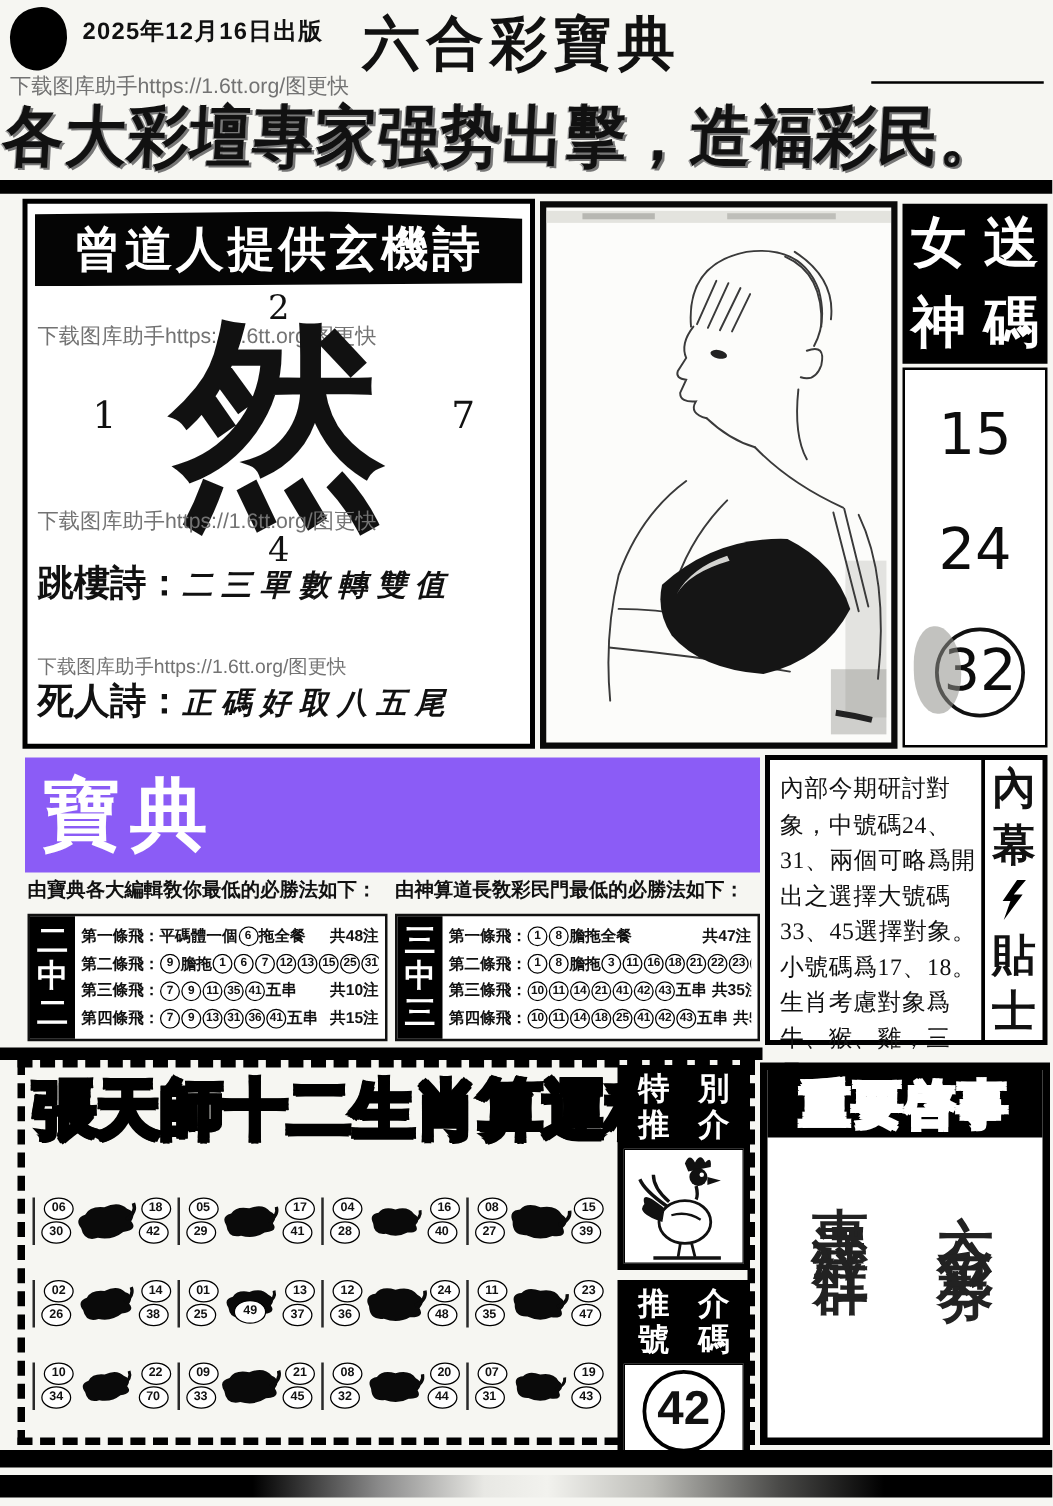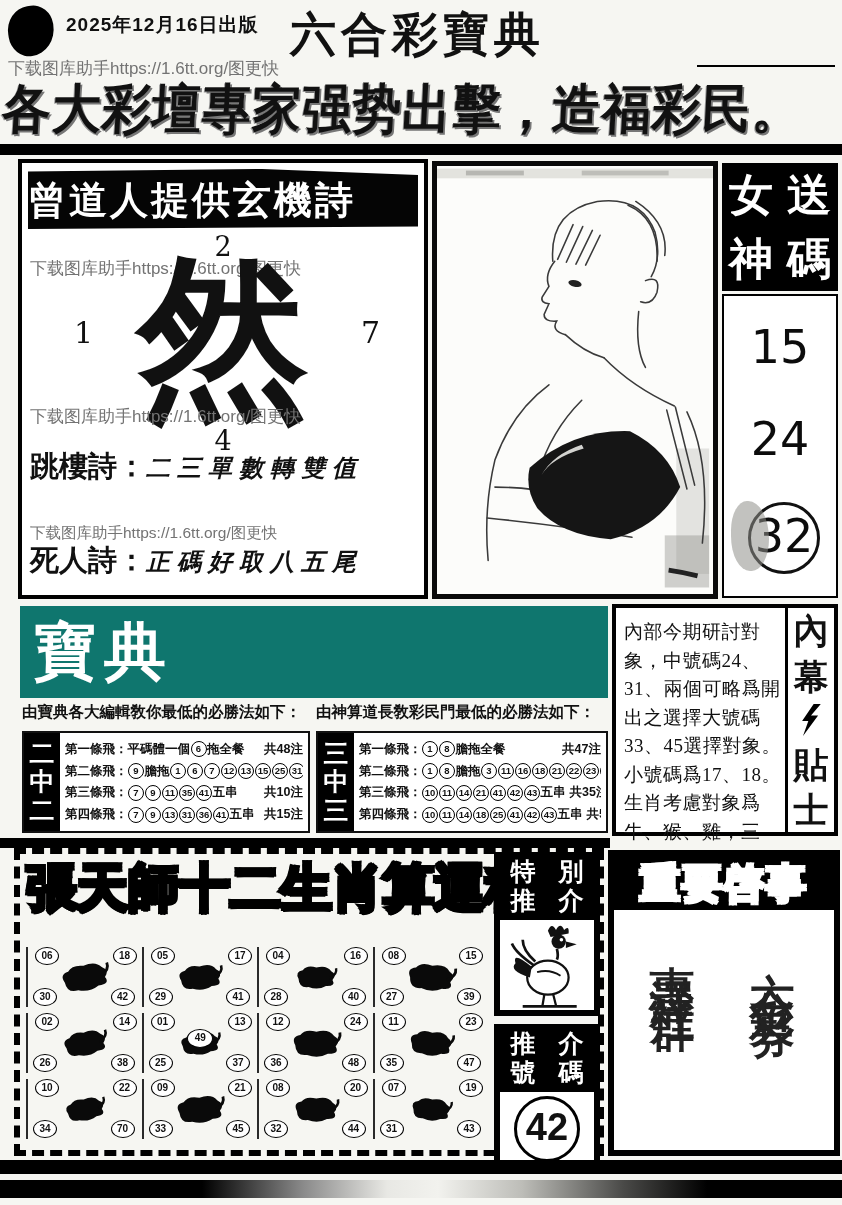--- a/index.html
+++ b/index.html
@@ -19,21 +19,21 @@
           letter-spacing:1px;transform:skewX(-3deg) scaleY(1.08);transform-origin:left top;
           text-shadow:2px 2px 0 #777,-1px 1px 0 #999;}
   .bar1{left:0;top:144px;width:842px;height:11px;background:#000;}
   .bar2{left:0;top:838px;width:610px;height:10px;background:#000;}
   .bar3{left:0;top:1160px;width:842px;height:14px;background:#000;}
   .bar4{left:0;top:1180px;width:842px;height:18px;
         background:linear-gradient(90deg,#000 0%,#000 24%,#8a8a8a 36%,#e8e8e4 46%,#f2f2ee 52%,#bdbdb8 62%,#4a4a48 74%,#000 84%,#000 100%);}
   
   .mystic{left:18px;top:159px;width:410px;height:440px;border:4px solid #000;background:#fff;box-sizing:border-box;}
   .mystic-banner{position:absolute;left:6px;top:6px;right:6px;height:60px;background:#050505;
-                 color:#fff;font-size:38px;font-weight:900;letter-spacing:3px;text-align:left;
+                 color:#fff;font-size:38px;font-weight:900;letter-spacing:3px;text-align:center;
                  line-height:62px;clip-path:polygon(0 4%,60% 0,100% 10%,100% 96%,0 100%);}
   .m-num{position:absolute;font-size:27px;font-family:"DejaVu Serif",serif;}
   .m-num.top{left:0;right:0;top:68px;text-align:center;}
   .m-num.left{left:52px;top:152px;font-size:30px;}
   .m-num.right{right:44px;top:152px;font-size:30px;}
   .m-num.bottom{left:0;right:0;top:262px;text-align:center;}
   .helper.m-a{position:absolute;left:8px;top:94px;}
   .helper.m-b{position:absolute;left:8px;top:242px;}
   .helper.m-c{position:absolute;left:8px;top:360px;font-size:15.5px;}
   .big-char{position:absolute;left:0;right:0;top:88px;text-align:center;font-size:172px;
@@ -55,21 +55,21 @@
   .goddess-nums{left:722px;top:294px;width:116px;height:304px;border:2px solid #000;
                 background:#fff;box-sizing:border-box;}
   .g-num{position:absolute;left:0;right:0;text-align:center;font-size:46px;
          font-family:"DejaVu Sans",sans-serif;color:#0c0c0c;}
   .g-num.i0{top:24px;} .g-num.i1{top:116px;}
   .g-num.i2{top:206px;left:24px;right:auto;width:66px;height:66px;border:3px solid #111;
             border-radius:50%;line-height:62px;}
   .g-blob{position:absolute;left:-20px;top:-4px;width:38px;height:70px;background:#8f8f8a;
           opacity:.55;border-radius:46% 60% 50% 55%;}
   
-  .bet-banner{left:20px;top:606px;width:588px;height:92px;background:#0f766e;
+  .bet-banner{left:20px;top:606px;width:588px;height:92px;background:#8b5cf6;
               display:flex;align-items:center;white-space:nowrap;justify-content:space-between;}
   .bet-banner .w1{color:#fff;font-size:62px;font-weight:900;letter-spacing:8px;margin-left:14px;}
   .bet-banner .w2{color:#111;font-size:60px;font-weight:900;letter-spacing:2px;margin-left:10px;
                   -webkit-text-stroke:2.5px #fff;
                   text-shadow:-2px -2px 0 #fff,2px -2px 0 #fff,-2px 2px 0 #fff,2px 2px 0 #fff;}
   .bet-header{top:702px;font-size:15.5px;font-weight:bold;white-space:nowrap;}
   .bet-header.hl{left:22px;width:288px;}
   .bet-header.hr{left:316px;width:292px;}
   .bet-group{top:731px;height:102px;border:2.5px solid #111;background:#fff;
              box-sizing:border-box;display:flex;}
@@ -94,21 +94,21 @@
   .insider-strip{width:46px;border-left:3px solid #000;display:flex;flex-direction:column;
                  align-items:center;justify-content:space-between;padding:5px 0;}
   .insider-strip span{font-size:35px;font-weight:900;line-height:1;}
   
   .zbox{left:14px;top:848px;width:590px;height:308px;border:6px dashed #000;box-sizing:border-box;}
   .ztitle{position:absolute;left:6px;top:0px;font-size:51px;font-weight:900;white-space:nowrap;
           color:#fff;-webkit-text-stroke:4px #000;letter-spacing:0;
           text-shadow:-2px -2px 0 #000,2px -2px 0 #000,-2px 2px 0 #000,2px 2px 0 #000,0 3px 0 #000;}
   .zgrid{position:absolute;left:6px;top:90px;width:462px;height:198px;
          display:grid;grid-template-columns:repeat(4,1fr);grid-template-rows:repeat(3,1fr);}
-  .z-cell{position:relative;border-left:2px solid #2a2a2a;margin:3px 0;}
+  .z-cell{position:relative;border-left:2px solid #2a2a2a;margin:14px 0;}
   .z-num{position:absolute;width:22px;height:16px;border:1.5px solid #000;border-radius:50%;
          font-size:10px;line-height:15px;text-align:center;font-weight:700;background:#fff;}
   .z-num.tl{top:0;left:7px;} .z-num.tr{top:0;right:5px;}
   .z-num.bl{bottom:1px;left:5px;} .z-num.br{bottom:1px;right:7px;}
   .z-num.ctr{top:16px;left:50%;transform:translateX(-50%);width:24px;height:17px;}
   .z-animal{position:absolute;left:50%;top:50%;width:58px;height:32px;
             transform:translate(-50%,-50%);}
   
   .special{left:494px;top:852px;width:106px;}
   .sp-block{background:#000;padding:5px;}

